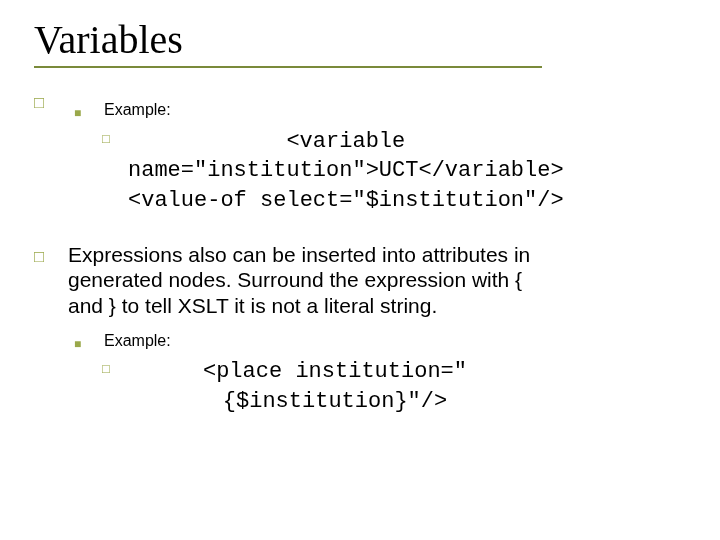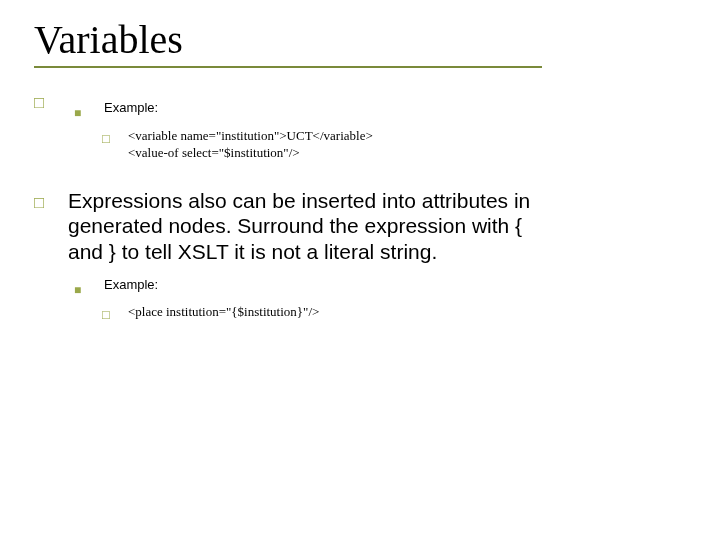--- a/index.html
+++ b/index.html
@@ -57,41 +57,42 @@
   .lvl2 .bullet {
     flex: 0 0 auto;
     width: 30px;
     color: #9aa84a;
     font-size: 12px;
     padding-top: 6px;
     padding-left: 6px;
   }
   .lvl2 .content {
     flex: 1 1 auto;
-    font-size: 13px;
+    font-size: 16px;
   }
   .lvl3 {
     display: flex;
     margin-top: 6px;
     margin-bottom: 4px;
   }
   .lvl3 .bullet {
     flex: 0 0 auto;
     width: 26px;
     color: #9aa84a;
     font-size: 13px;
     padding-top: 4px;
     padding-left: 4px;
   }
   .lvl3 .content {
     flex: 1 1 auto;
-    font-family: Liberation Serif, serif;
-    font-size: 13px;
+    font-family: Liberation Mono, monospace;
+    font-size: 22px;
     line-height: 1.35;
     white-space: pre-wrap;
+    text-align: center;
   }
   .italic { font-style: italic; }
 </style>
 </head>
 <body>
 
 <div class="slide">
 
   <h1 class="title">Variables</h1>
   <hr class="title-rule">

